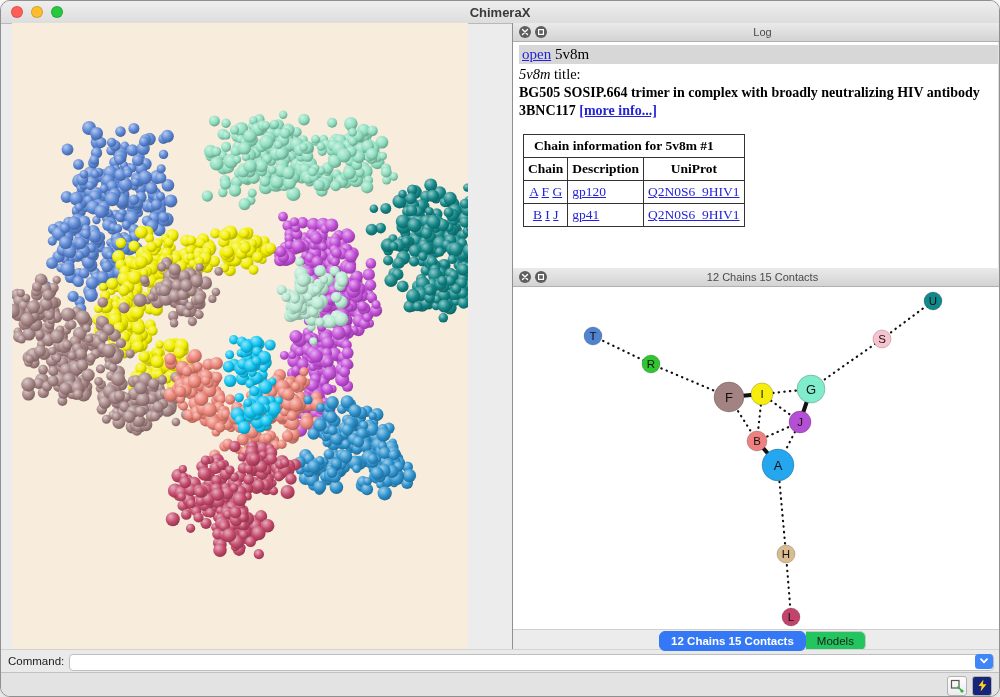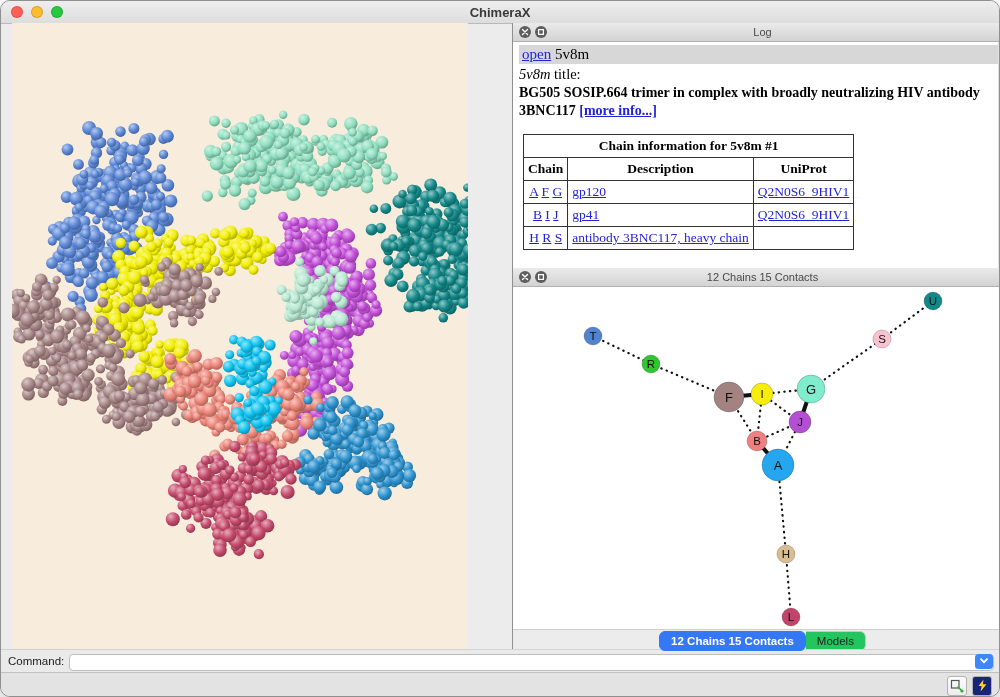--- a/index.html
+++ b/index.html
@@ -31,21 +31,21 @@
   .log-inner{padding:3px 20px 0 6px;}
   .echo-line{background:#d7d7d7;font-weight:normal;font-size:15px;padding:1px 3px;margin-right:-14px;}
   a,.linkish{color:#2323d8;text-decoration:underline;cursor:pointer;}
   .title-line{font-size:14.5px;margin-top:2px;}
   .desc{font-size:14px;font-weight:bold;width:474px;line-height:1.3;margin-top:1px;}
   .log-scrollbar{position:absolute;top:0;right:0;bottom:0;width:13px;background:#fbfbfb;
                  border-left:1px solid #e3e3e3;}
   .log-thumb{position:absolute;left:3px;top:68px;width:7px;height:38px;border-radius:4px;background:#afafaf;}
   table.chain{border-collapse:collapse;margin:14px 0 0 4px;font-size:13.5px;font-family:"Liberation Serif",serif;}
   table.chain th,table.chain td{border:1px solid #333;padding:3px 4px;}
-  table.chain .caption-cell{text-align:center;font-weight:bold;padding:3px 10px;}
+  table.chain .caption-cell{text-align:left;font-weight:bold;padding:3px 10px;}
   table.chain th{font-weight:bold;}
   td.chain-cell{text-align:center;white-space:nowrap;}
   
   .graph-content{height:342px;flex:0 0 342px;background:#ffffff;overflow:hidden;}
   
   .tabbar{height:22px;flex:0 0 22px;background:#ececec;border-top:1px solid #cfcfcf;
           display:flex;align-items:center;justify-content:center;}
   .tab{height:18px;display:flex;align-items:center;padding:0 11px;font-size:11.5px;
        background:#22c55e;color:#222;border:1px solid #c9c9c9;cursor:default;}
   .tab.active{background:#3478f6;color:#fff;border-color:#3478f6;font-weight:bold;
@@ -2970,25 +2970,20 @@
                 <tr>
                   <td class="chain-cell"><a>A</a> <a>F</a> <a>G</a></td>
                   <td><a>gp120</a></td>
                   <td><a>Q2N0S6_9HIV1</a></td>
                 </tr>
                 <tr>
                   <td class="chain-cell"><a>B</a> <a>I</a> <a>J</a></td>
                   <td><a>gp41</a></td>
                   <td><a>Q2N0S6_9HIV1</a></td>
                 </tr>
-                <tr>
-                  <td class="chain-cell"><a>H</a> <a>R</a> <a>S</a></td>
-                  <td><a>antibody 3BNC117, heavy chain</a></td>
-                  <td></td>
-                </tr>
               </tbody>
           </table>
         </div>
         <div class="log-scrollbar">
           <div class="log-thumb"></div>
         </div>
       </div>
 
       <div class="panel-header">
         <div class="hdr-btns">

